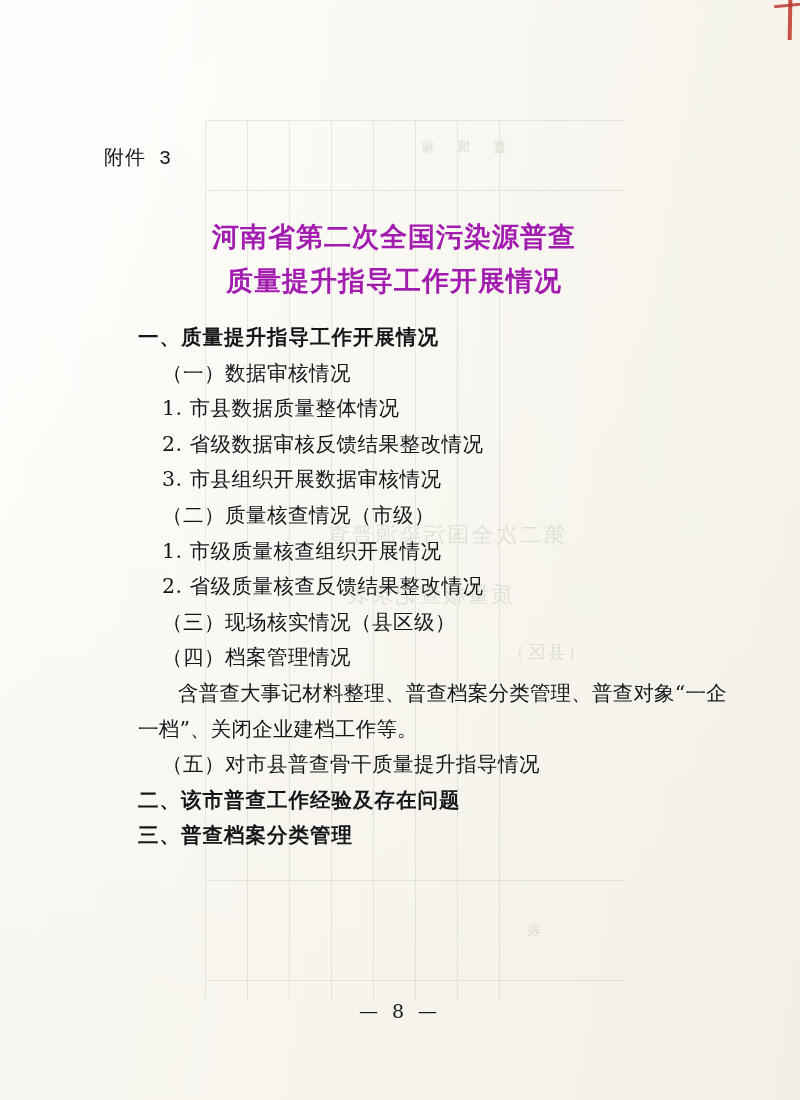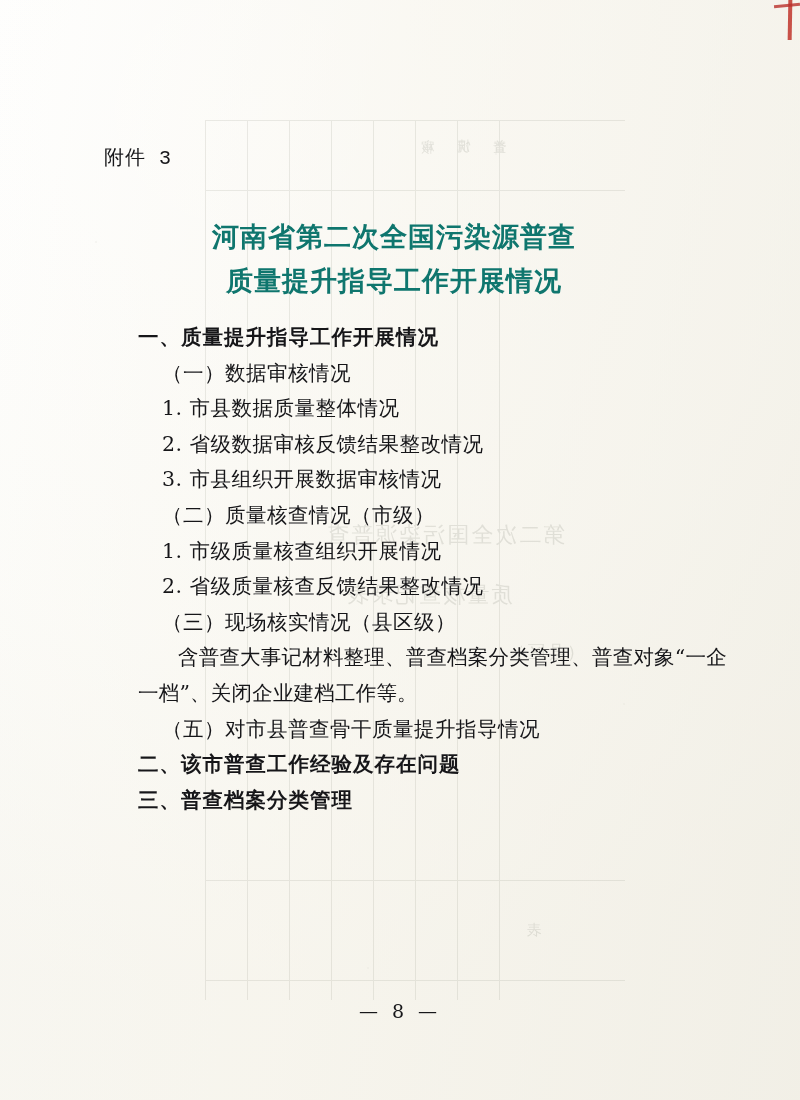--- a/index.html
+++ b/index.html
@@ -111,21 +111,21 @@
   }
 
   .doc-title {
     position: absolute;
     left: 0;
     right: 12px;
     top: 215px;
     text-align: center;
     font-size: 27px;
     font-weight: bold;
-    color: #0f766e;
+    color: #a21caf;
     line-height: 44px;
     letter-spacing: 1px;
   }
 
   .body-block {
     position: absolute;
     left: 104px;
     top: 320px;
     width: 600px;
     margin-left: 34px;
@@ -217,20 +217,21 @@
     <div class="body-block">
       <div class="line h-sec">一、质量提升指导工作开展情况</div>
       <div class="line indent1">（一）数据审核情况</div>
       <div class="line indent1">1. 市县数据质量整体情况</div>
       <div class="line indent1">2. 省级数据审核反馈结果整改情况</div>
       <div class="line indent1">3. 市县组织开展数据审核情况</div>
       <div class="line indent1">（二）质量核查情况（市级）</div>
       <div class="line indent1">1. 市级质量核查组织开展情况</div>
       <div class="line indent1">2. 省级质量核查反馈结果整改情况</div>
       <div class="line indent1">（三）现场核实情况（县区级）</div>
+      <div class="line indent1">（四）档案管理情况</div>
       <div class="line wrap indent-p tight">含普查大事记材料整理、普查档案分类管理、普查对象“一企一档”、关闭企业建档工作等。</div>
       <div class="line indent1">（五）对市县普查骨干质量提升指导情况</div>
       <div class="line h-sec">二、该市普查工作经验及存在问题</div>
       <div class="line h-sec">三、普查档案分类管理</div>
     </div>
 
     <div class="page-number">— 8 —</div>
   </div>
 
   <div id="speckle"></div>

